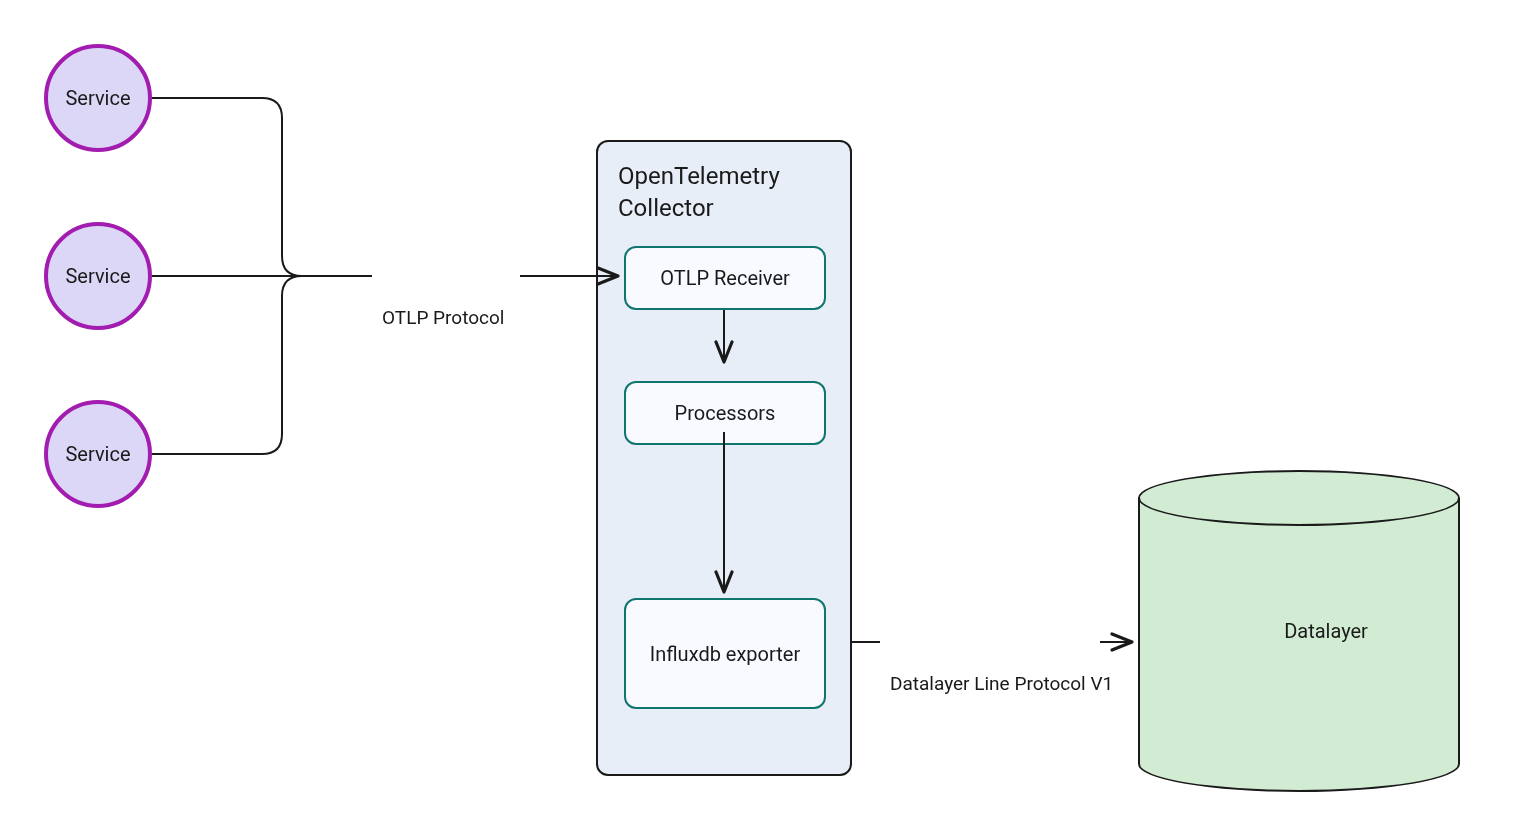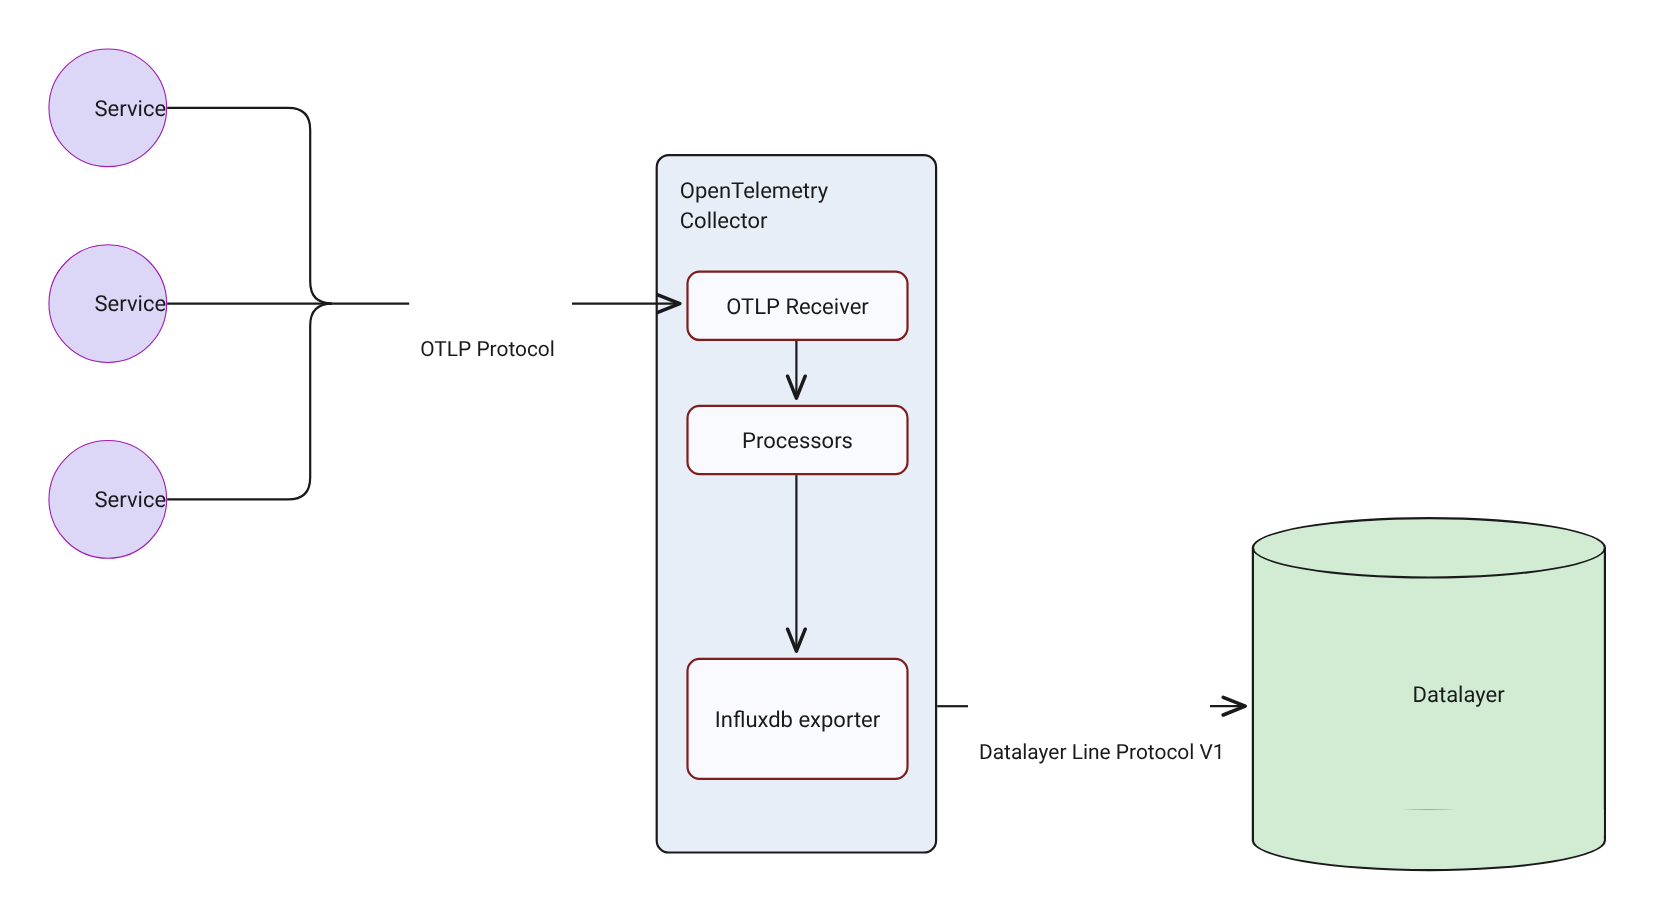--- a/index.html
+++ b/index.html
@@ -16,50 +16,50 @@
       left: 0;
       width: 1520px;
       height: 822px;
     }
     .service-circle {
       position: absolute;
       width: 108px;
       height: 108px;
       border-radius: 50%;
       background: #dcd6f7;
-      border: 1px solid #a21caf;
+      border: 4px solid #a21caf;
       display: flex;
       align-items: center;
-      justify-content: flex-end;
+      justify-content: center;
       font-size: 20px;
       color: #1a1a1a;
     }
     .collector-box {
       position: absolute;
       left: 596px;
       top: 140px;
       width: 256px;
       height: 636px;
       background: #e8eef7;
       border: 2px solid #1a1a1a;
       border-radius: 12px;
       padding: 14px 18px;
     }
     .collector-title {
-      font-size: 20px;
+      font-size: 24px;
       color: #1a1a1a;
       line-height: 1.35;
       padding: 4px 2px 10px 2px;
     }
     .inner-box {
       position: absolute;
       width: 202px;
       height: 64px;
       background: #f8faff;
-      border: 2px solid #7f1d1d;
+      border: 2px solid #0f766e;
       border-radius: 12px;
       display: flex;
       align-items: center;
       justify-content: center;
       font-size: 20px;
       color: #1a1a1a;
       text-align: center;
       line-height: 1.3;
     }
     .inner-box.tall {
@@ -154,21 +154,21 @@
   </div>
   <div class="service-circle" style="left:44px; top:400px;">
     <span>Service</span>
   </div>
 
   <div class="collector-box">
     <div class="collector-title">OpenTelemetry Collector</div>
     <div class="inner-box" style="left:26px; top:104px;">
       <span>OTLP Receiver</span>
     </div>
-    <div class="inner-box" style="left:26px; top:226px;">
+    <div class="inner-box" style="left:26px; top:239px;">
       <span>Processors</span>
     </div>
     <div class="inner-box tall" style="left:26px; top:456px;">
       <span>Influxdb exporter</span>
     </div>
   </div>
 
   <div class="datalayer">
     <div class="cylinder-body"></div>
     <div class="cylinder-top"></div>

